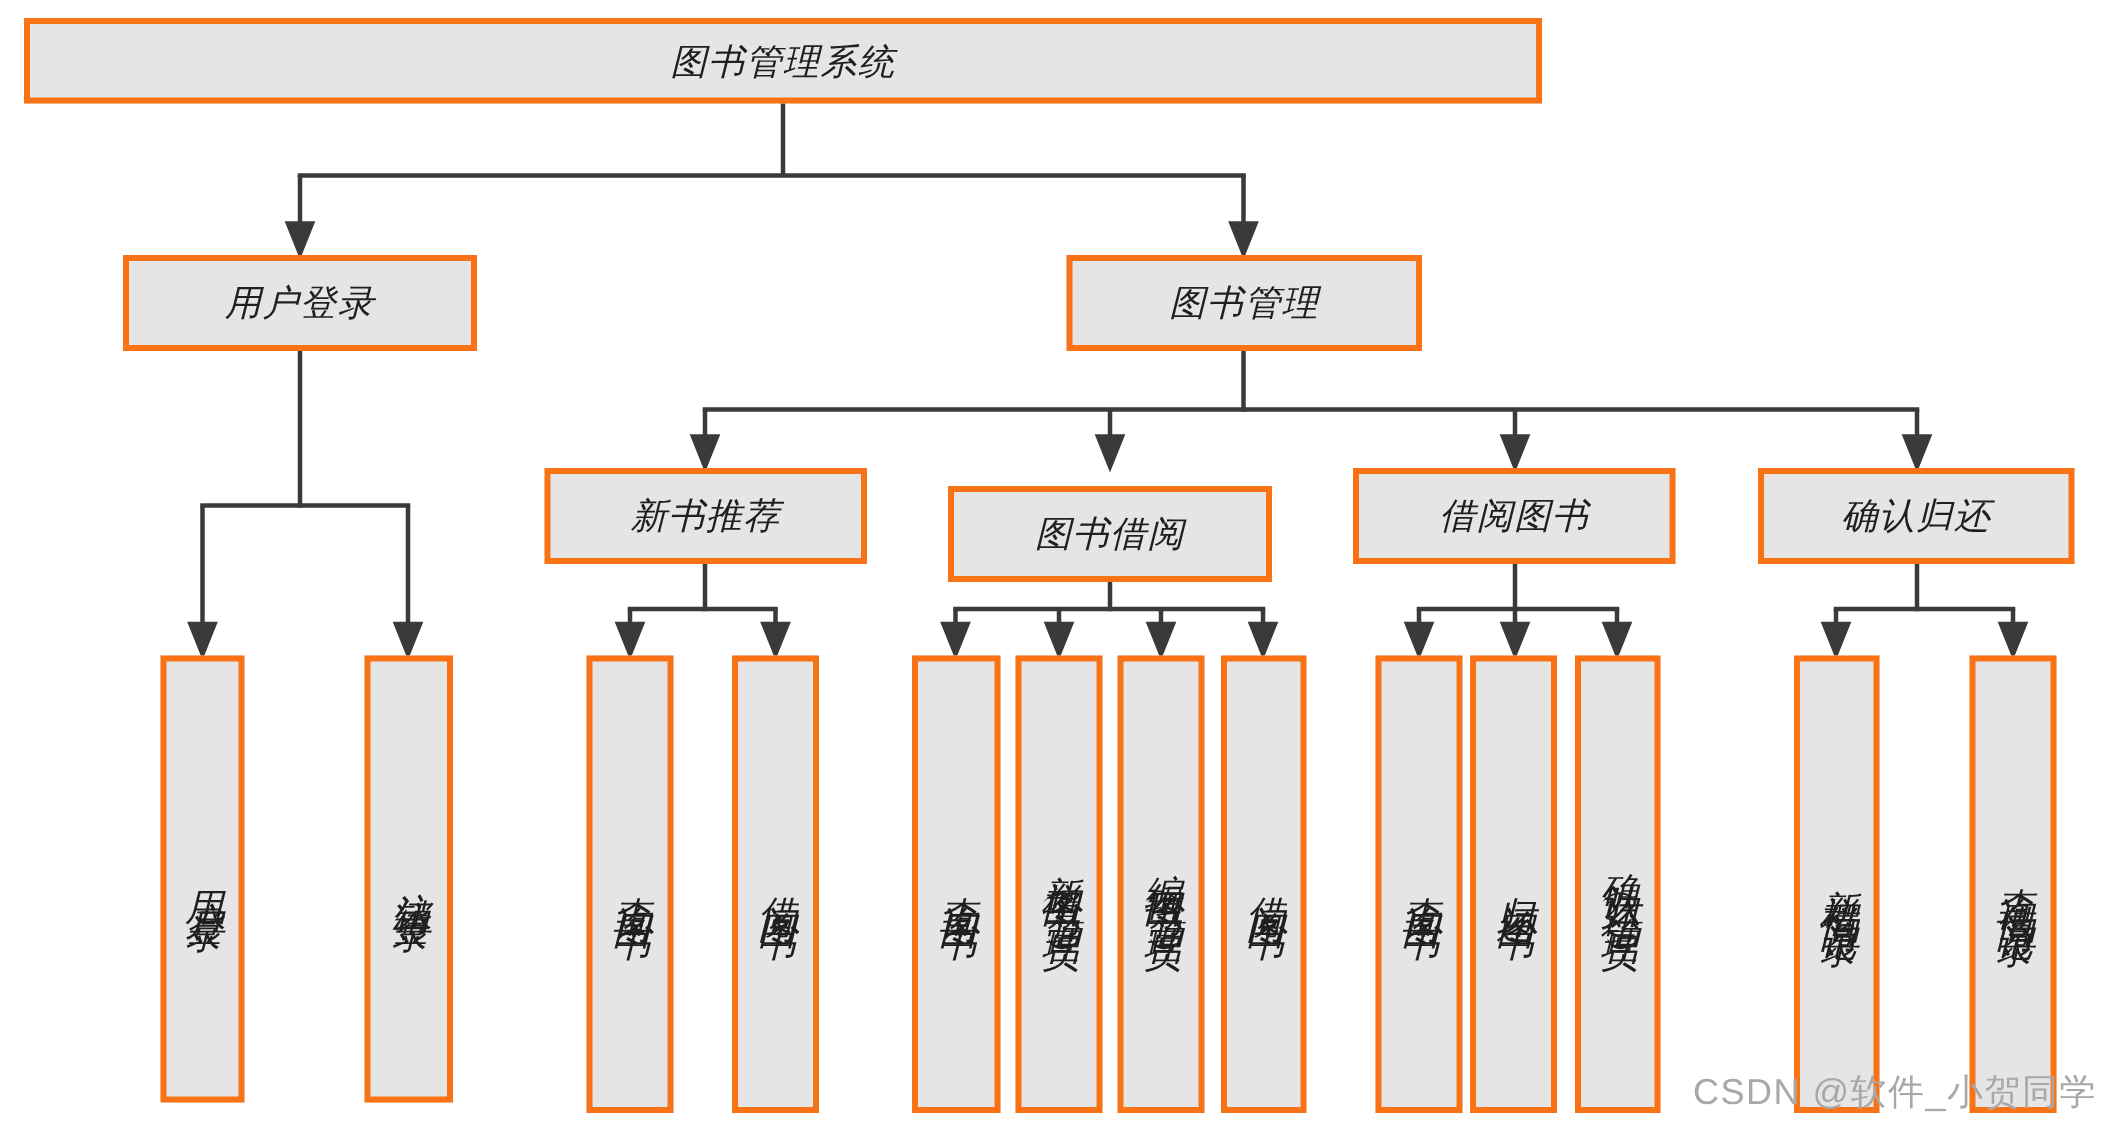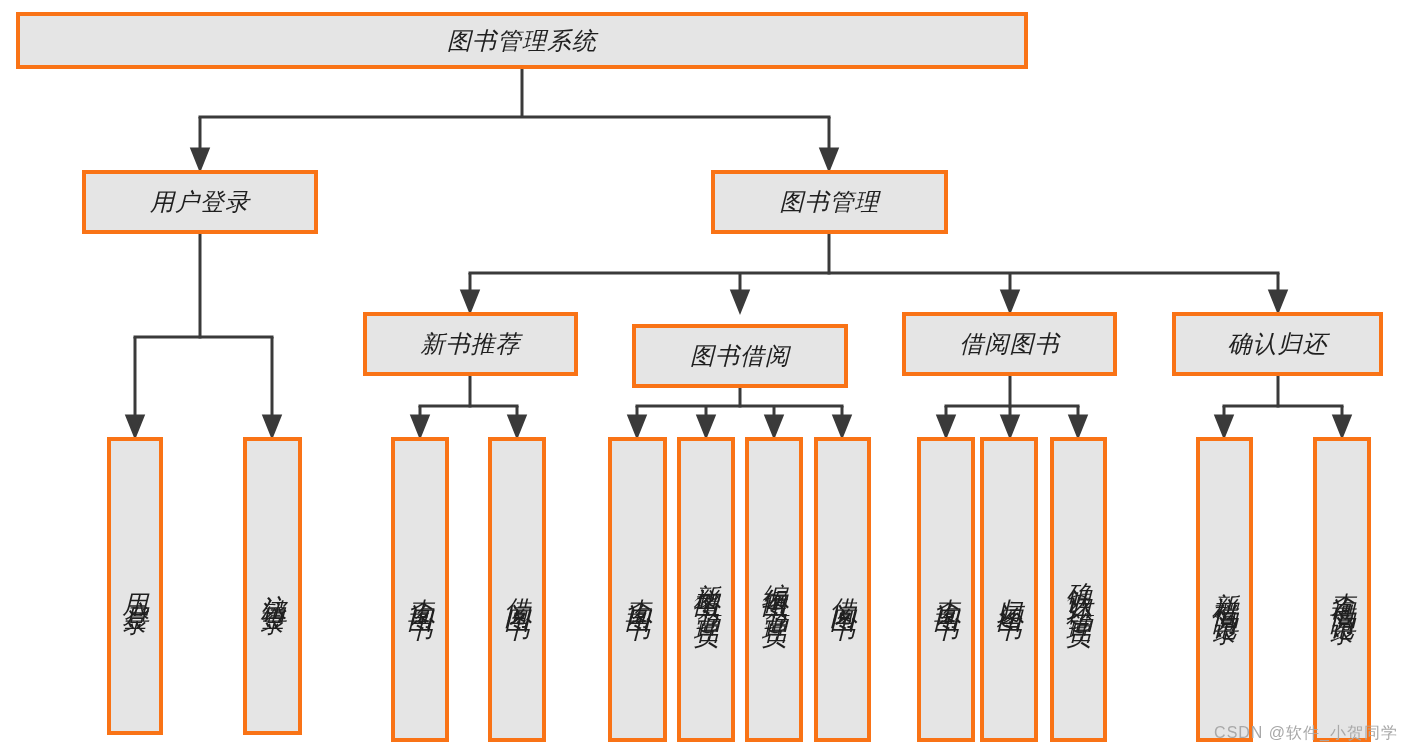--- a/index.html
+++ b/index.html
@@ -27,21 +27,21 @@
     writing-mode:vertical-rl;
     text-orientation:mixed;
     letter-spacing:6px;
     line-height:1;
     font-size:25px;
   }
   .watermark{
     position:absolute;
     right:7px;
     bottom:3px;
-    font-size:16px;
+    font-size:24px;
     color:#a8a8a8;
     letter-spacing:1px;
     white-space:nowrap;
   }
 </style>
 </head>
 <body>
 
 <div class="stage">
 

